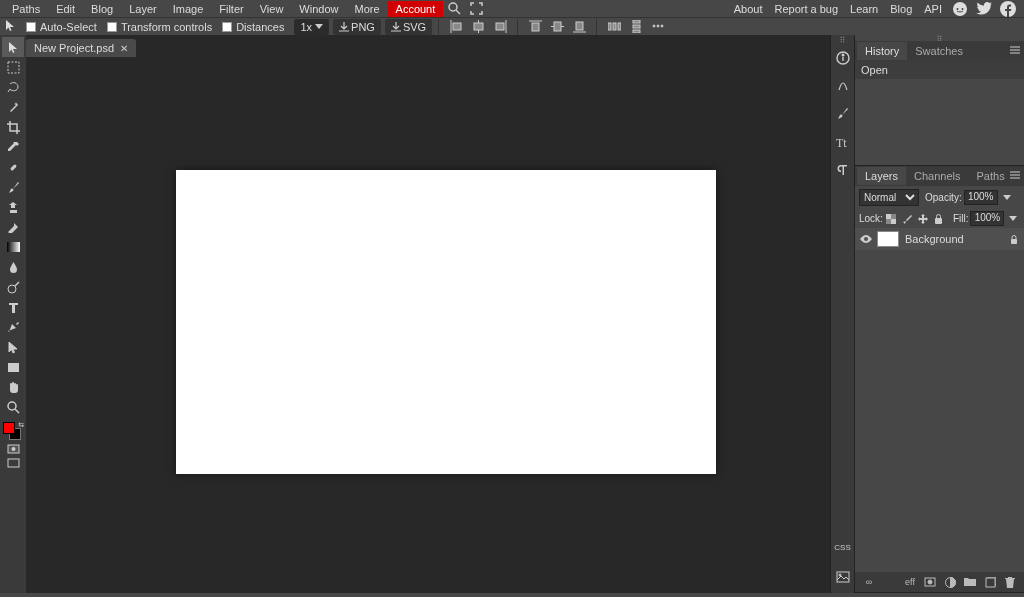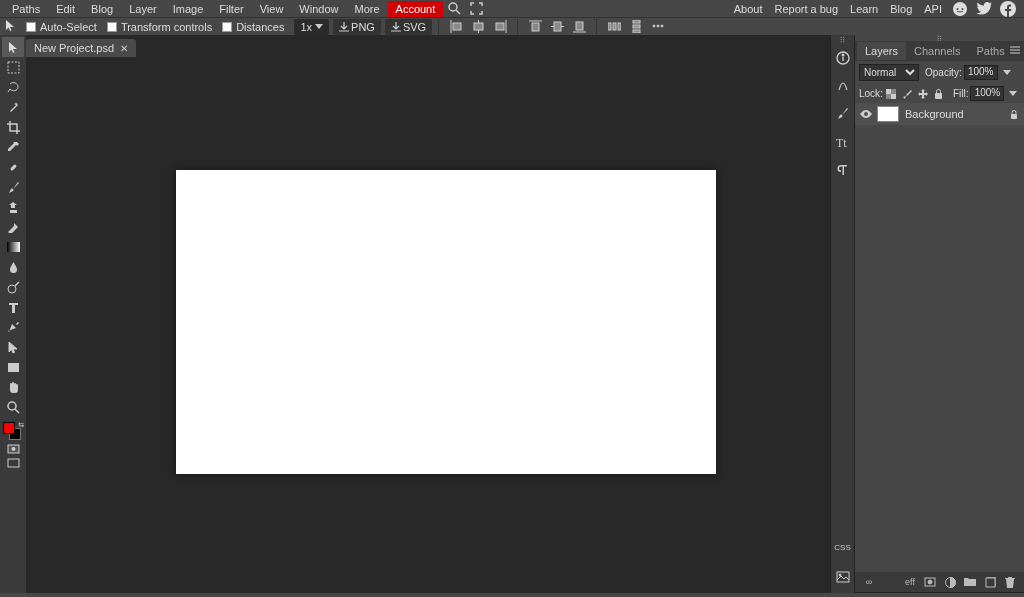--- a/index.html
+++ b/index.html
@@ -397,20 +397,36 @@
           <rect x="1" y="1" width="12" height="10"></rect>
           <circle cx="4" cy="4" r="1" fill="#ccc"></circle>
           <path d="M1 9l4-4 3 3 2-2 3 3"></path>
         </svg>
       </div>
   </div>
 
   <div class="panels">
     <div class="handle" style="height:6px;text-align:center;color:#888;font-size:8px">⠿</div>
 
+    <div class="panel historypanel">
+      <div class="tabs">
+        <div class="ptab act">History</div>
+        <div class="ptab">Swatches</div>
+        <div class="menubtn">
+            <svg width="10" height="8" viewBox="0 0 10 8" stroke="#ccc">
+              <line x1="0" y1="1" x2="10" y2="1"></line>
+              <line x1="0" y1="4" x2="10" y2="4"></line>
+              <line x1="0" y1="7" x2="10" y2="7"></line>
+            </svg>
+          </div>
+      </div>
+      <div class="body">
+        <div class="row">Open</div>
+      </div>
+    </div>
 
     <div class="panel layerspanel">
       <div class="tabs">
         <div class="ptab act">Layers</div>
         <div class="ptab">Channels</div>
         <div class="ptab">Paths</div>
         <div class="menubtn">
             <svg width="10" height="8" viewBox="0 0 10 8" stroke="#ccc">
               <line x1="0" y1="1" x2="10" y2="1"></line>
               <line x1="0" y1="4" x2="10" y2="4"></line>

